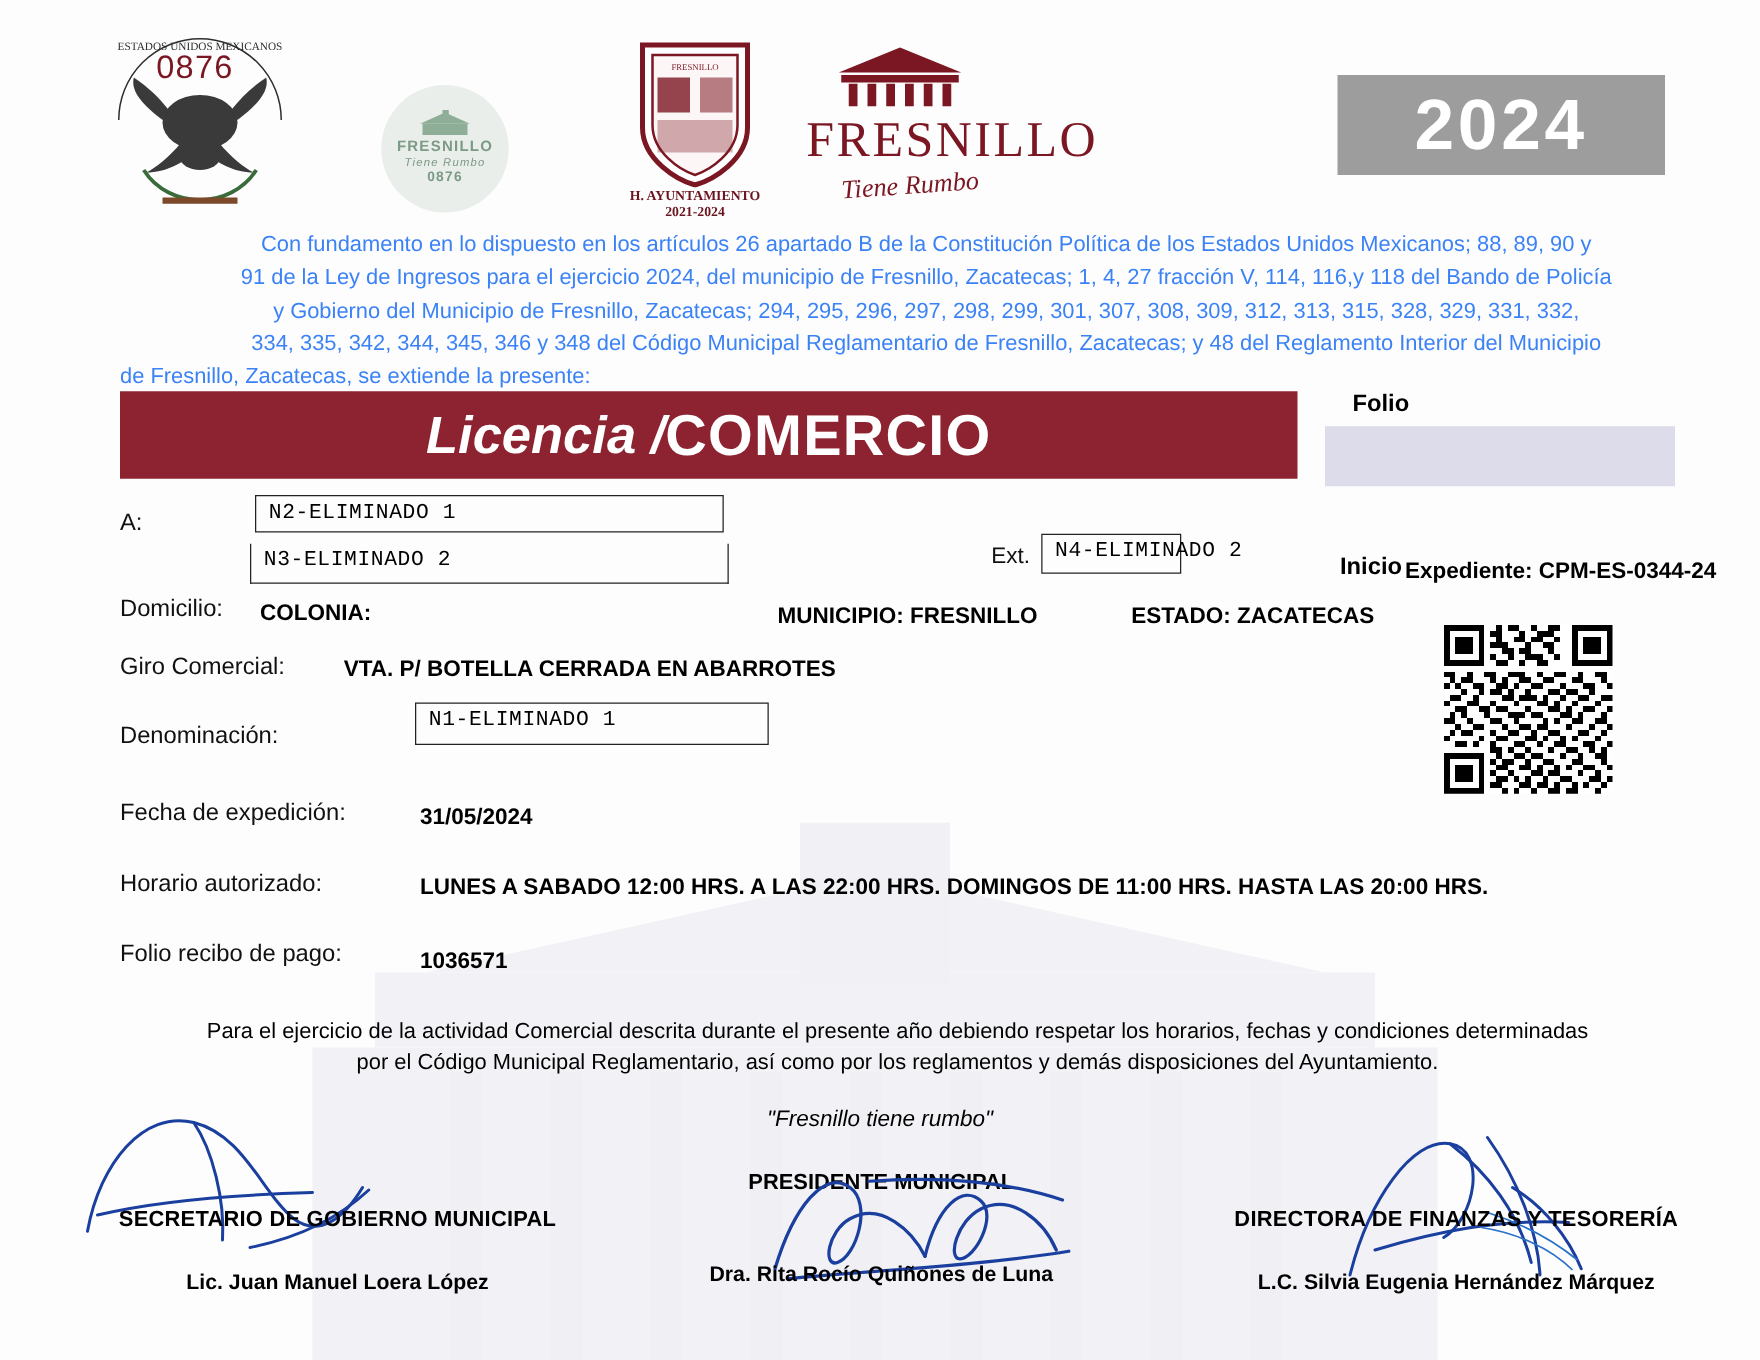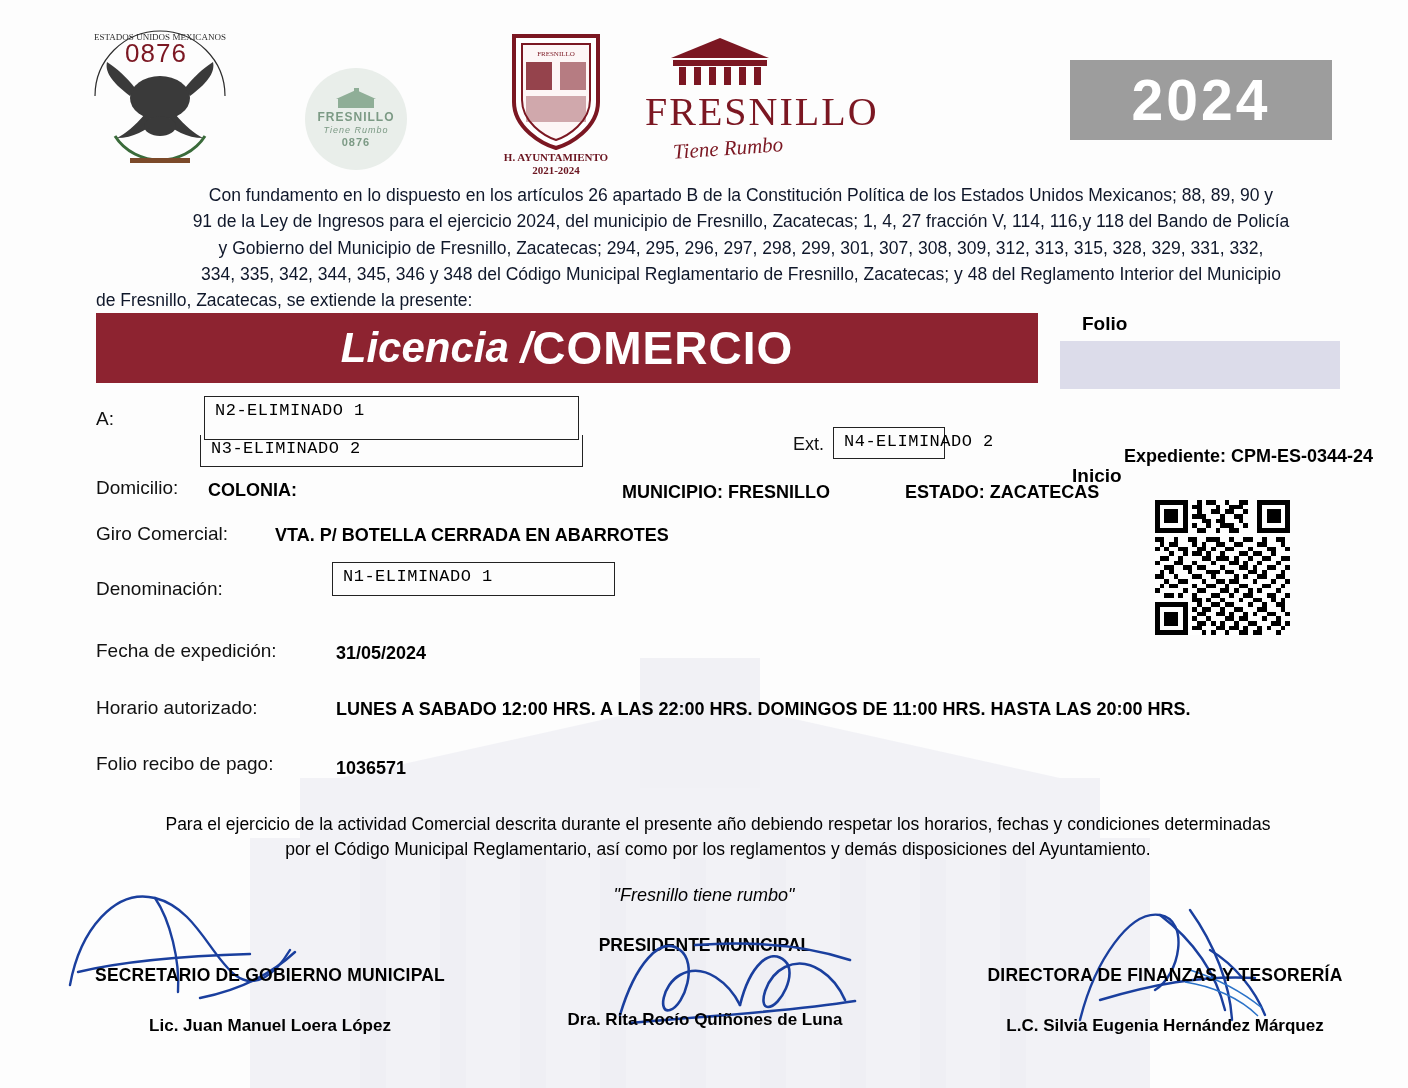--- a/index.html
+++ b/index.html
@@ -142,21 +142,21 @@
 
   
   .legal {
     position: absolute;
     top: 182px;
     left: 96px;
     width: 1290px;
     font-size: 17.5px;
     line-height: 1.5;
     text-align: justify;
-    color: #0f172a;
+    color: #3b82f6;
   }
   .legal .l-line { display: block; }
   .legal .l-center { text-align: center; }
 
   
   .title-bar {
     position: absolute;
     left: 96px;
     top: 313px;
     width: 942px;
@@ -398,27 +398,27 @@
     <span class="t2">COMERCIO</span>
   </div>
 
   <div class="folio-wrap">
     <div class="folio-field"></div>
     <div class="folio-label">Folio</div>
   </div>
   <div class="folio-value">0876</div>
 
   <div class="fld-label" style="left:96px; top:408px;">A:</div>
-  <div class="mono-box" style="left:204px; top:396px; width:375px; height:44px;">N2-ELIMINADO 1</div>
+  <div class="mono-box" style="left:204px; top:396px; width:375px; height:30px;">N2-ELIMINADO 1</div>
   <div class="mono-box" style="left:200px; top:435px; width:383px; height:32px; border-top:none;">N3-ELIMINADO 2</div>
 
   <div class="fld-label" style="left:793px; top:434px; font-size:18px;">Ext.</div>
   <div class="mono-box" style="left:833px; top:427px; width:112px; height:32px;">N4-ELIMINADO 2</div>
 
-  <div class="bold-line" style="left:1072px; top:465px; font-size:19px;">Inicio</div>
+  <div class="bold-line" style="left:1072px; top:443px; font-size:19px;">Inicio</div>
   <div class="bold-line" style="left:1124px; top:446px;">Expediente: CPM-ES-0344-24</div>
 
   <div class="fld-label" style="left:96px; top:477px;">Domicilio:</div>
   <div class="bold-line" style="left:208px; top:480px;">COLONIA:</div>
   <div class="bold-line" style="left:622px; top:482px;">MUNICIPIO: FRESNILLO</div>
   <div class="bold-line" style="left:905px; top:482px;">ESTADO: ZACATECAS</div>
 
   <div class="fld-label" style="left:96px; top:523px;">Giro Comercial:</div>
   <div class="bold-line" style="left:275px; top:525px;">VTA. P/ BOTELLA CERRADA EN ABARROTES</div>
 

